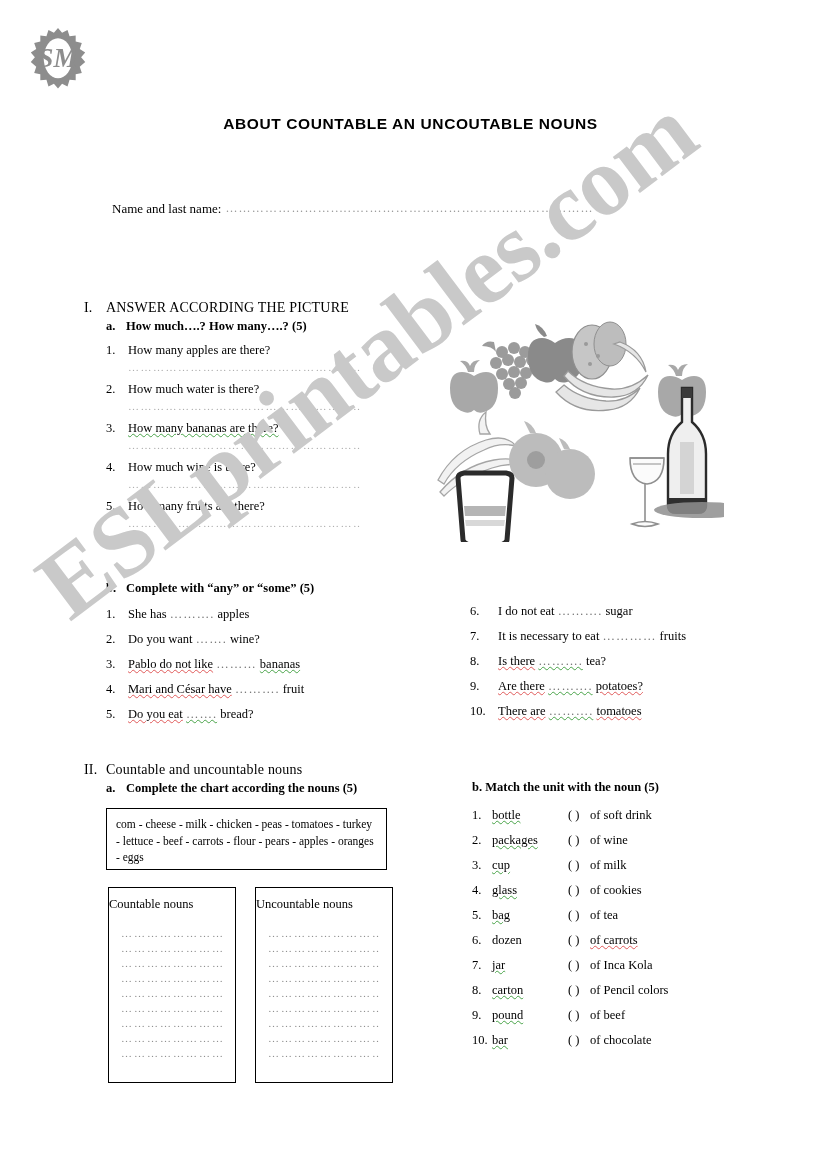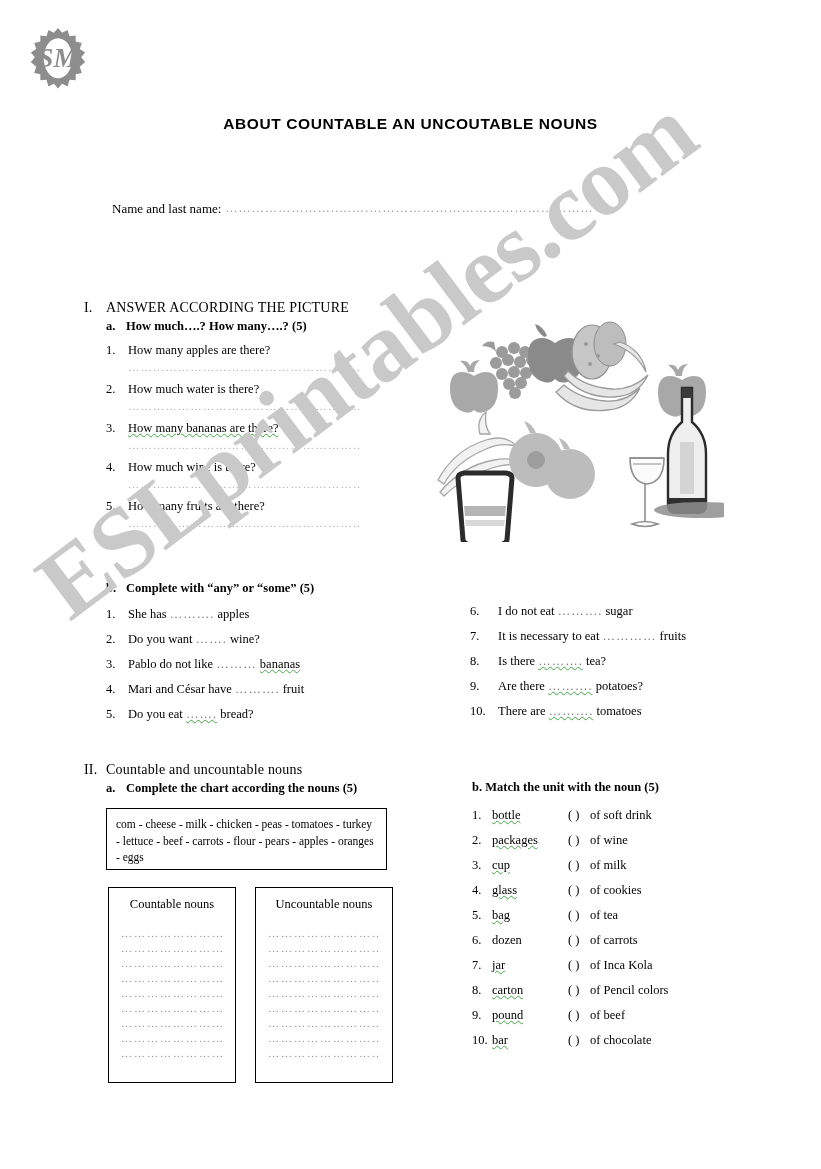--- a/index.html
+++ b/index.html
@@ -161,21 +161,21 @@
     padding-left: 44px;
     position: relative;
     margin-bottom: 10px;
   }
   .secb-list li .idx {
     position: absolute;
     left: 22px;
     width: 20px;
   }
   .blank { color: #777; letter-spacing: 1px; }
-  .sp-red { text-decoration-color: #e05a5a; text-decoration-style: wavy; text-decoration-thickness: 1px; }
+  .sp-red { text-decoration: underline; text-decoration-color: #e05a5a; text-decoration-style: wavy; text-decoration-thickness: 1px; }
   .sp-grn { text-decoration: underline; text-decoration-color: #49a349; text-decoration-style: wavy; text-decoration-thickness: 1px; }
 
   .secb-right {
     position: absolute;
     left: 470px;
     top: 604px;
     width: 330px;
     z-index: 3;
   }
   .secb-right ul {
@@ -218,21 +218,21 @@
 
   .col-box {
     position: absolute;
     border: 1.4px solid #000;
     box-sizing: border-box;
     background: #fff;
     z-index: 4;
     padding-top: 9px;
   }
   .col-box .col-title {
-    text-align: center;
+    text-align: left;
     font-size: 12.5px;
     margin-bottom: 14px;
   }
   .col-box .cb-lines {
     padding: 0 12px;
   }
   .col-box .cb-line {
     color: #8a8a8a;
     font-size: 11px;
     letter-spacing: 2px;

